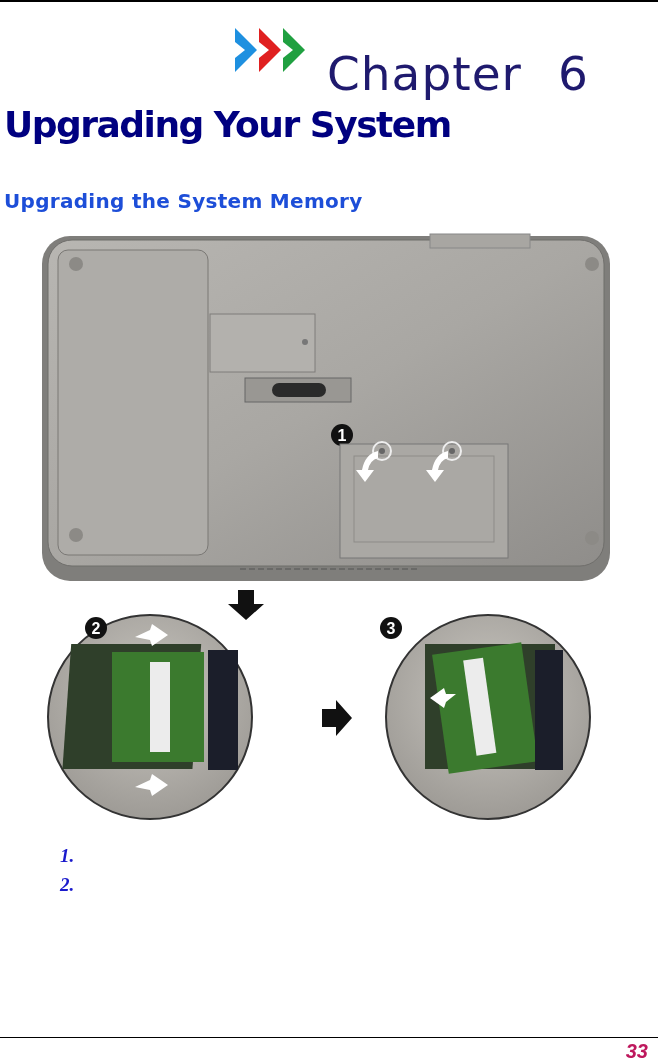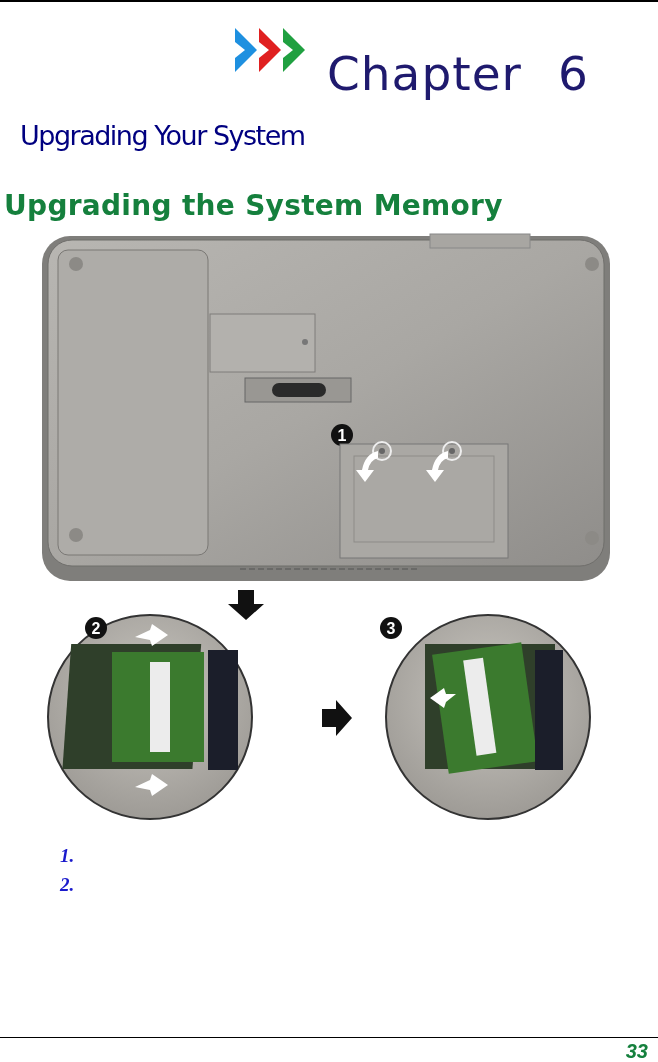--- a/index.html
+++ b/index.html
@@ -2,29 +2,29 @@
 <html><head>
 <meta charset="utf-8">
 <style>
   html, body { margin:0; padding:0; background:#ffffff; }
   body { width:658px; height:1062px; position:relative; overflow:hidden; font-family:"Liberation Sans", sans-serif; }
   .top-rule { position:absolute; left:0; top:0; width:658px; height:2px; background:#000; }
   .chapter-banner { position:absolute; left:235px; top:20px; height:60px; display:flex; align-items:center; }
   .arrows { display:flex; gap:2px; margin-right:22px; }
   .chapter-title { font-family:"DejaVu Sans", sans-serif; font-size:47px; color:#1f1a6e; letter-spacing:1px; line-height:1;margin-top:47px; }
   .chapter-num { margin-left:36px; }
-  .page-title { position:absolute; left:4px; top:104px; font-family:"DejaVu Sans", sans-serif; font-weight:normal; font-size:27px; color:#000080; letter-spacing:-1.5px; margin:16px; }
-  .section-title { position:absolute; left:4px; top:189px; font-family:"DejaVu Sans", sans-serif; font-size:28px; color:#15803d; margin:0; letter-spacing:0.3px; }
+  .page-title { position:absolute; left:4px; top:104px; font-family:"DejaVu Sans", sans-serif; font-weight:bold; font-size:36px; color:#000080; letter-spacing:-1.5px; margin:0; }
+  .section-title { position:absolute; left:4px; top:189px; font-family:"DejaVu Sans", sans-serif; font-size:20px; color:#1d4ed8; margin:0; letter-spacing:0.3px; }
   .figure { position:absolute; left:40px; top:232px; width:580px; height:595px; }
   .steps { position:absolute; left:60px; top:845px; width:600px; margin:0; padding:0; list-style:none; }
   .step { display:flex; font-size:19px; line-height:22.6px; color:#000; margin-bottom:6px; }
   .step-num { width:63px; font-family:"Liberation Serif", serif; font-style:italic; font-weight:bold; color:#1a1acc; font-size:19px; }
   .step-text { width:535px; }
   .bottom-rule { position:absolute; left:0; top:1037px; width:658px; height:1px; background:#000; }
-  .page-number { position:absolute; right:10px; top:1040px; font-size:20px; font-weight:bold; font-style:italic; color:#15803d; }
+  .page-number { position:absolute; right:10px; top:1040px; font-size:20px; font-weight:bold; font-style:italic; color:#be185d; }
 </style>
 </head>
 <body>
 
 <div class="top-rule"></div>
 
 <div class="chapter-banner">
   <div class="arrows">
     <svg width="22" height="52" viewBox="0 0 22 52">
       <polygon points="0,4 22,26 0,48 0,34 10,26 0,18" fill="#1e90e0"></polygon>

